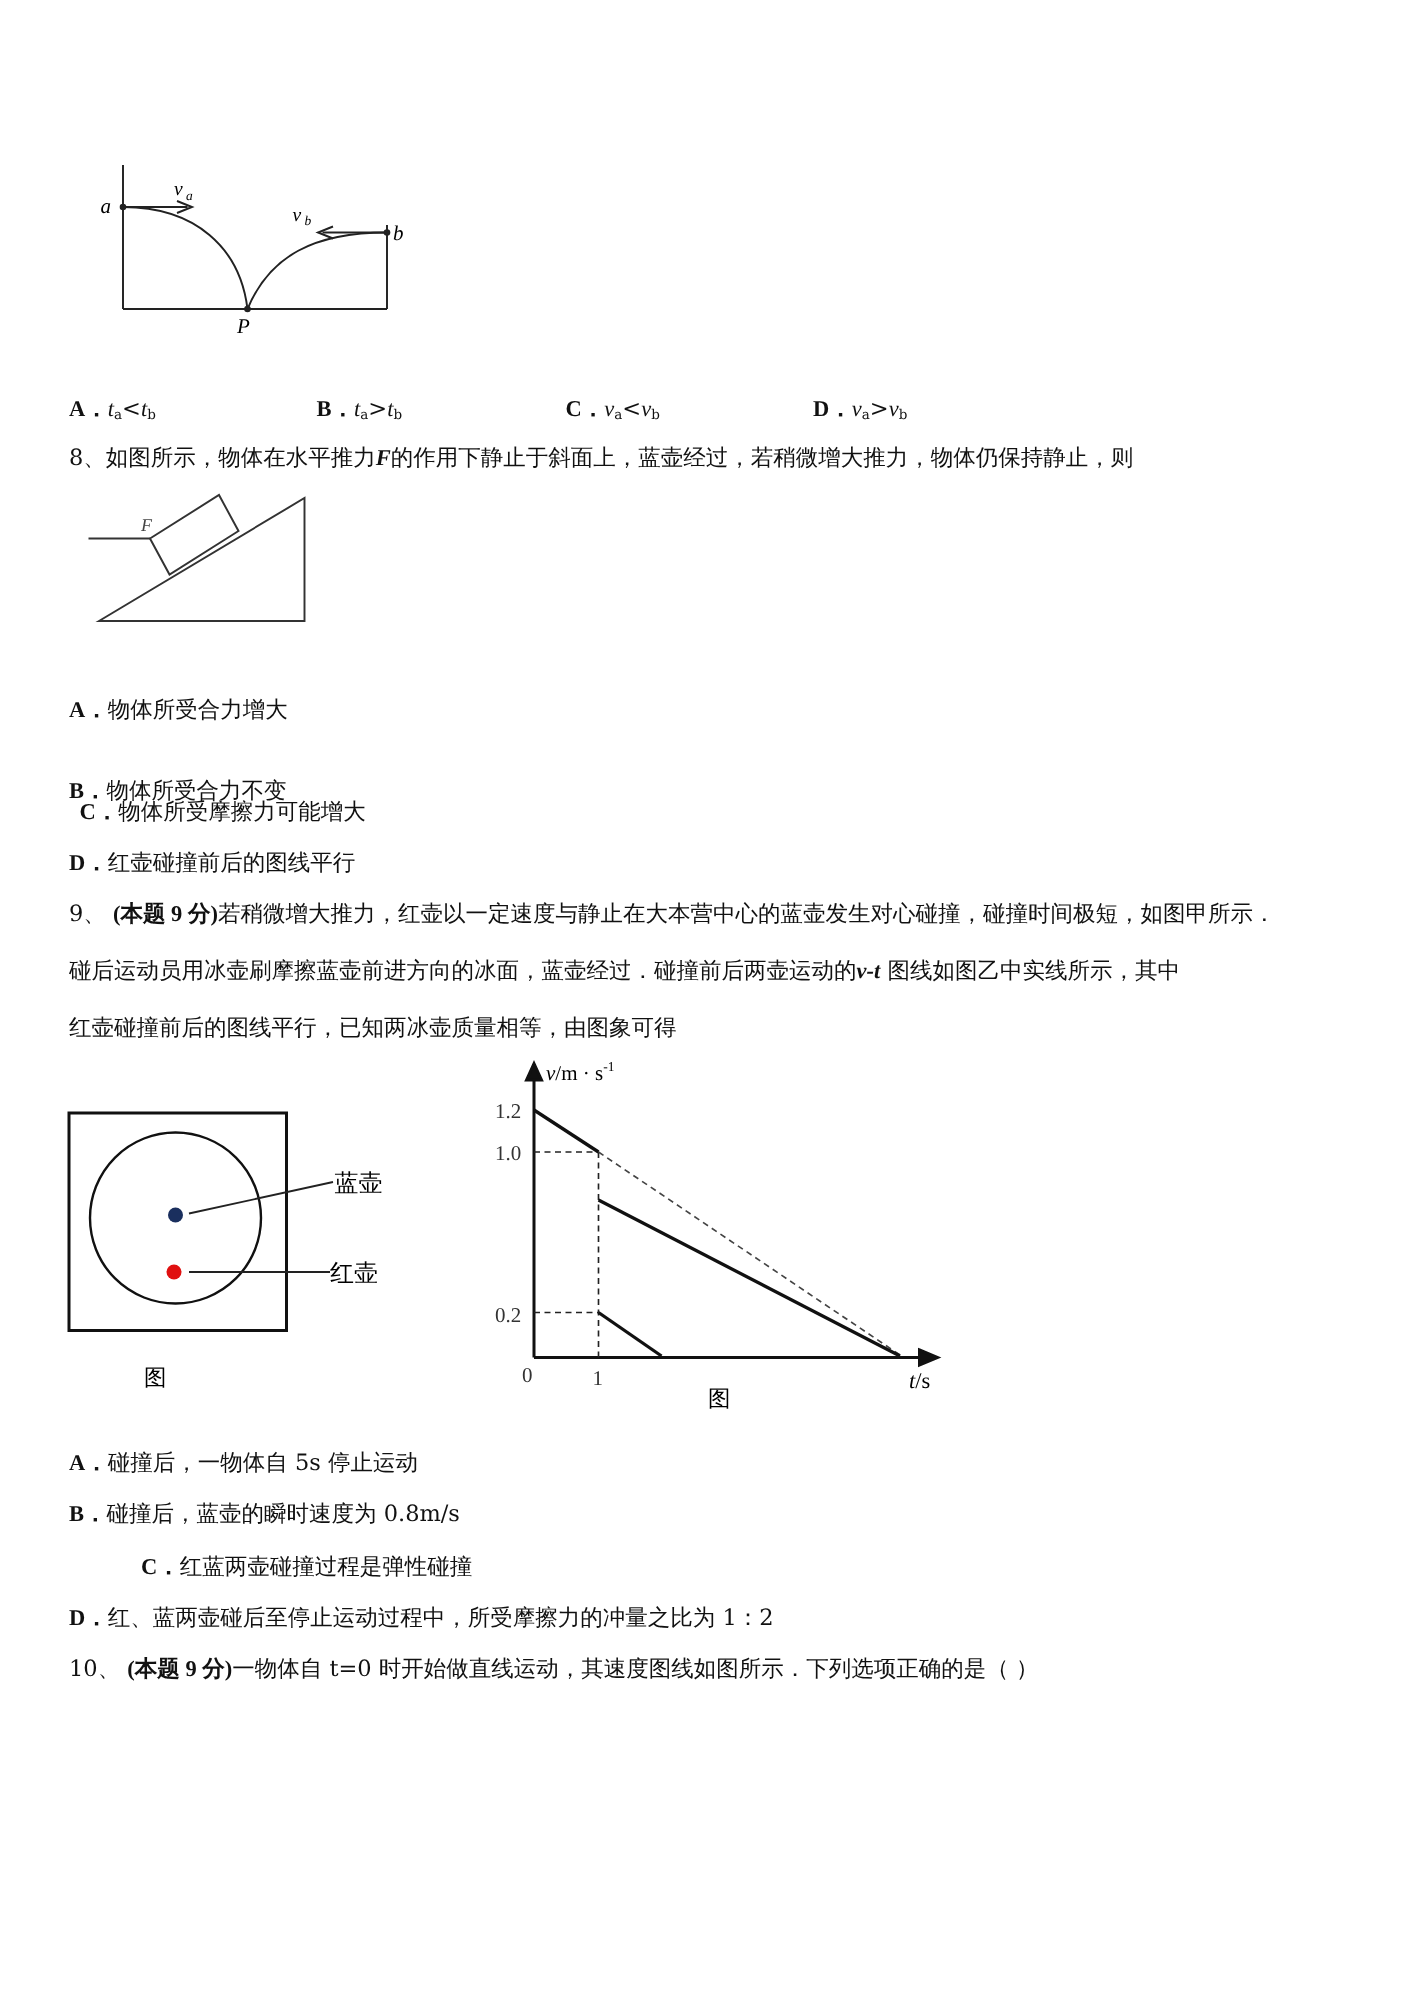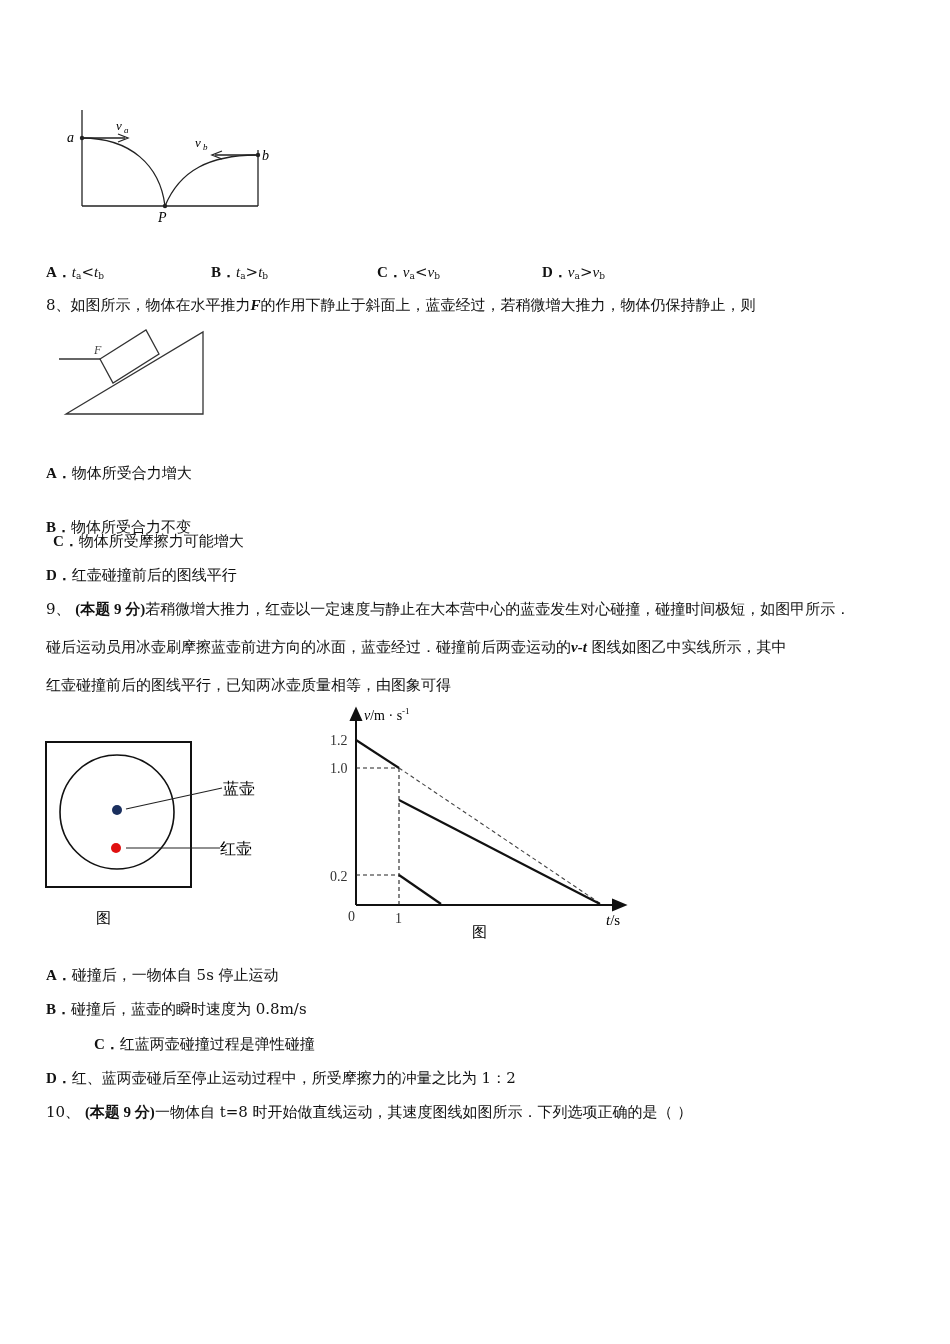--- a/index.html
+++ b/index.html
@@ -151,14 +151,14 @@
   <span class="opt-letter">B．</span><span>碰撞后，蓝壶的瞬时速度为 0.8m/s</span>
 </div>
 <div class="abs txt" style="left:46px;top:1034px;margin-left:48px;">
   <span class="opt-letter">C．</span><span>红蓝两壶碰撞过程是弹性碰撞</span>
 </div>
 <div class="abs txt" style="left:46px;top:1068px;">
   <span class="opt-letter">D．</span><span>红、蓝两壶碰后至停止运动过程中，所受摩擦力的冲量之比为 1：2</span>
 </div>
 
 <div class="abs txt" style="left:46px;top:1102px;">
-  <span>10、</span> <span class="bold">(本题 9 分)</span><span>一物体自 t=8 时开始做直线运动，其速度图线如图所示．下列选项正确的是（ ）</span>
+  <span>10、</span> <span class="bold">(本题 9 分)</span><span>一物体自 t=0 时开始做直线运动，其速度图线如图所示．下列选项正确的是（ ）</span>
 </div>
 
 </body></html>

